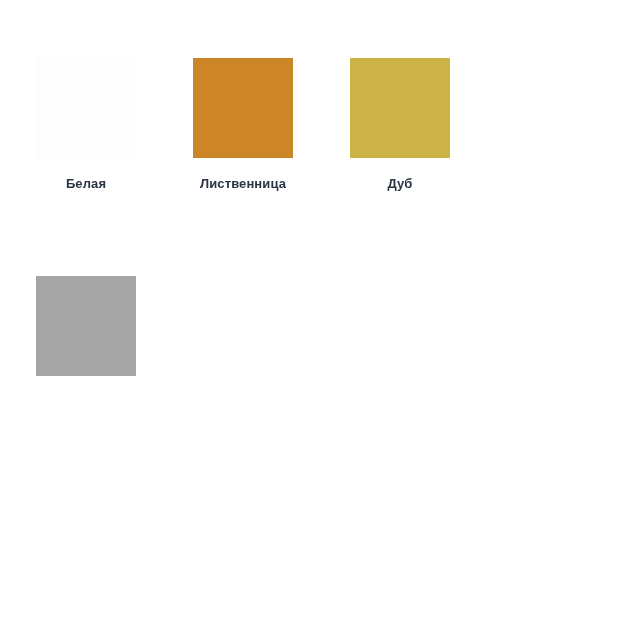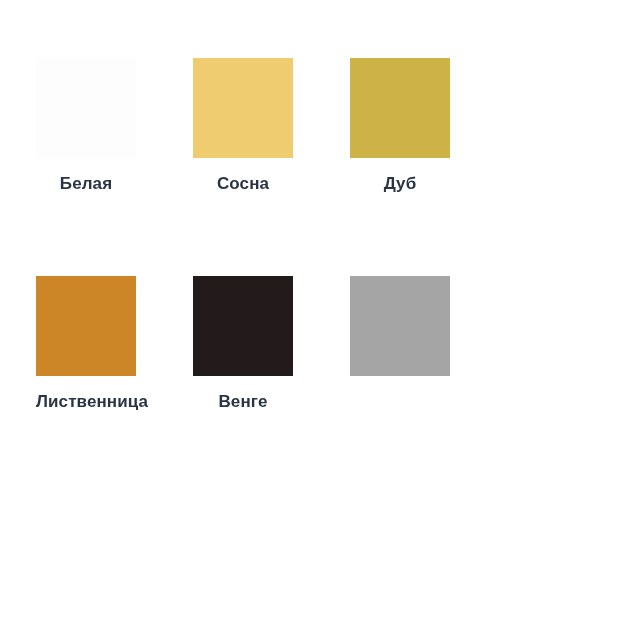--- a/index.html
+++ b/index.html
@@ -38,21 +38,21 @@
   .swatch-chip {
     width: 100px;
     height: 100px;
     display: block;
     border: 0;
   }
   .swatch-label {
     margin-top: 19px;
     width: 100px;
     text-align: center;
-    font-size: 17px;
+    font-size: 13px;
     line-height: 14px;
     font-weight: bold;
     color: #2b3444;
     letter-spacing: 0.1px;
     white-space: nowrap;
   }
   .swatch-label.wide {
     width: 140px;
     text-align: left;
   }
@@ -60,32 +60,24 @@
 </head>
 <body style="background: rgb(255, 255, 255);">
 
 <div id="swatch-board">
   <div class="swatch-grid">
       <div class="swatch-cell">
         <span class="swatch-chip" style="background: rgb(253, 253, 253);"></span>
         <span class="swatch-label">Белая</span>
       </div>
       <div class="swatch-cell">
-        <span class="swatch-chip" style="background: rgb(240, 204, 113);"></span>
-        <span class="swatch-label">Сосна</span>
+        <span class="swatch-chip" style="background: rgb(204, 134, 40);"></span>
+        <span class="swatch-label">Лиственница</span>
       </div>
       <div class="swatch-cell">
         <span class="swatch-chip" style="background: rgb(205, 178, 72);"></span>
         <span class="swatch-label">Дуб</span>
-      </div>
-      <div class="swatch-cell">
-        <span class="swatch-chip" style="background: rgb(204, 134, 40);"></span>
-        <span class="swatch-label">Лиственница</span>
-      </div>
-      <div class="swatch-cell">
-        <span class="swatch-chip" style="background: rgb(35, 26, 28);"></span>
-        <span class="swatch-label">Венге</span>
       </div>
       <div class="swatch-cell">
         <span class="swatch-chip" style="background: rgb(165, 165, 165);"></span>
       </div>
     </div>
 </div>
 
 </body></html>

